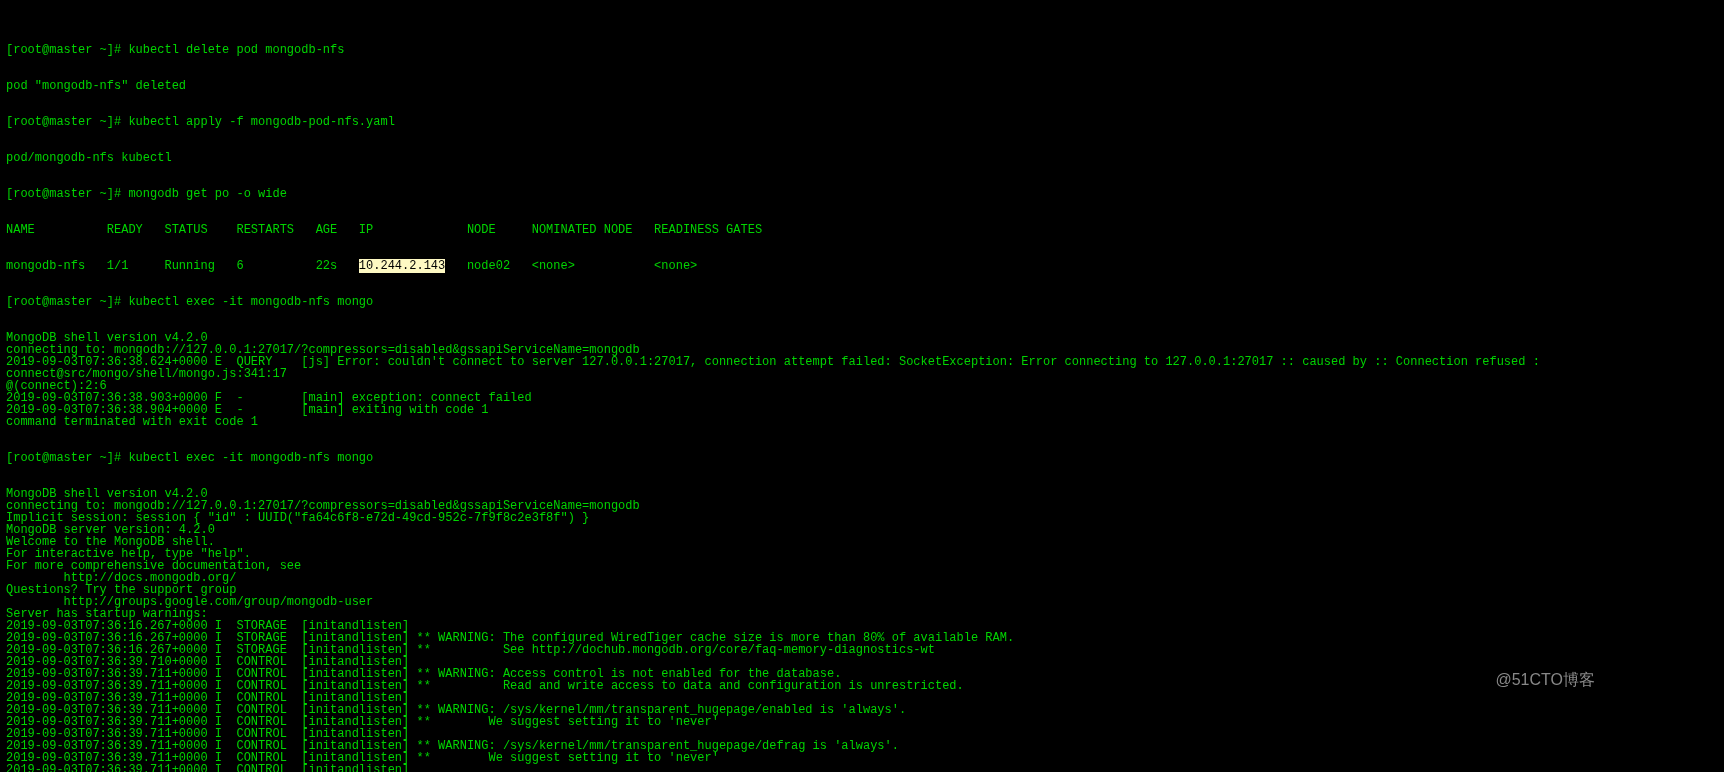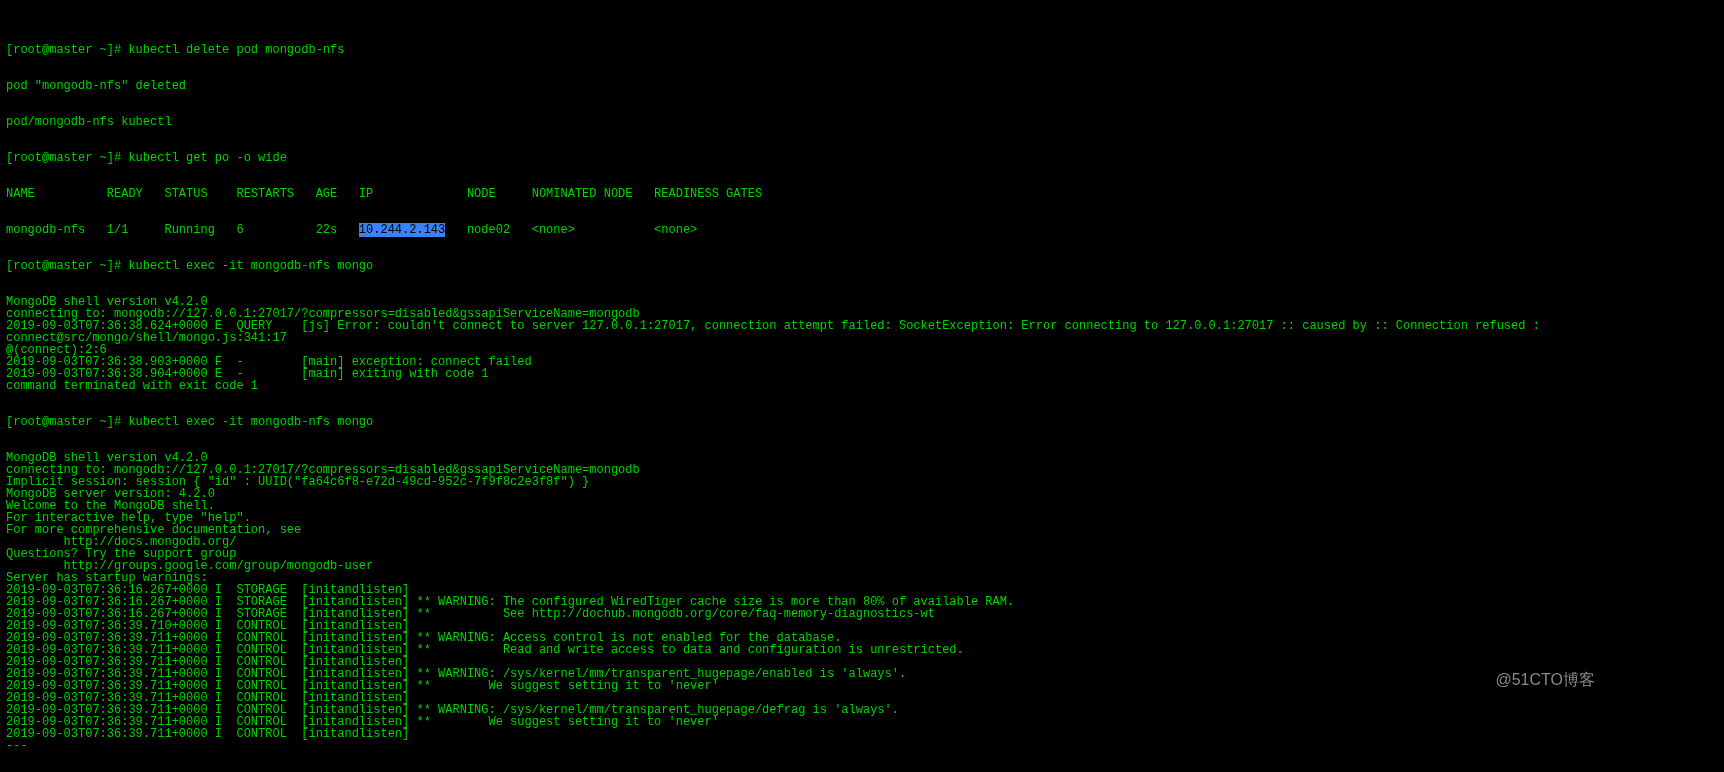--- a/index.html
+++ b/index.html
@@ -20,40 +20,41 @@
     padding: 20px 6px;
     white-space: pre;
     width: 1603px;
     height: 772px;
   }
   .line {
     min-height: 12px;
     white-space: pre;
   }
   .highlight {
-    background: #3b82f6;
+    background: #fef9c3;
     color: #000;
   }
   .watermark {
     position: absolute;
     right: 8px;
     bottom: 84px;
     color: #888;
     font-size: 16px;
     font-family: sans-serif;
   }
 </style>
 </head>
 <body>
 
 <div class="terminal">
   <div class="line"><span>[root@master ~]#</span> <span>kubectl delete pod mongodb-nfs</span></div>
   <div class="line">pod "mongodb-nfs" deleted</div>
+  <div class="line"><span>[root@master ~]#</span> <span>kubectl apply -f mongodb-pod-nfs.yaml</span></div>
   <div class="line">pod/mongodb-nfs kubectl</div>
-  <div class="line"><span>[root@master ~]#</span> <span>kubectl get po -o wide</span></div>
+  <div class="line"><span>[root@master ~]#</span> <span>mongodb get po -o wide</span></div>
   <div class="line">NAME          READY   STATUS    RESTARTS   AGE   IP             NODE     NOMINATED NODE   READINESS GATES</div>
   <div class="line"><span>mongodb-nfs   1/1     Running   6          22s   </span><span class="highlight">10.244.2.143</span><span>   node02   &lt;none&gt;           &lt;none&gt;</span></div>
   <div class="line"><span>[root@master ~]#</span> <span>kubectl exec -it mongodb-nfs mongo</span></div>
   <div id="mongo1-block"><div class="line">MongoDB shell version v4.2.0</div><div class="line">connecting to: mongodb://127.0.0.1:27017/?compressors=disabled&amp;gssapiServiceName=mongodb</div><div class="line">2019-09-03T07:36:38.624+0000 E  QUERY    [js] Error: couldn't connect to server 127.0.0.1:27017, connection attempt failed: SocketException: Error connecting to 127.0.0.1:27017 :: caused by :: Connection refused :</div><div class="line">connect@src/mongo/shell/mongo.js:341:17</div><div class="line">@(connect):2:6</div><div class="line">2019-09-03T07:36:38.903+0000 F  -        [main] exception: connect failed</div><div class="line">2019-09-03T07:36:38.904+0000 E  -        [main] exiting with code 1</div><div class="line">command terminated with exit code 1</div></div>
   <div class="line"><span>[root@master ~]#</span> <span>kubectl exec -it mongodb-nfs mongo</span></div>
   <div id="mongo2-block"><div class="line">MongoDB shell version v4.2.0</div><div class="line">connecting to: mongodb://127.0.0.1:27017/?compressors=disabled&amp;gssapiServiceName=mongodb</div><div class="line">Implicit session: session { "id" : UUID("fa64c6f8-e72d-49cd-952c-7f9f8c2e3f8f") }</div><div class="line">MongoDB server version: 4.2.0</div><div class="line">Welcome to the MongoDB shell.</div><div class="line">For interactive help, type "help".</div><div class="line">For more comprehensive documentation, see</div><div class="line">        http://docs.mongodb.org/</div><div class="line">Questions? Try the support group</div><div class="line">        http://groups.google.com/group/mongodb-user</div><div class="line">Server has startup warnings:</div><div class="line">2019-09-03T07:36:16.267+0000 I  STORAGE  [initandlisten]</div><div class="line">2019-09-03T07:36:16.267+0000 I  STORAGE  [initandlisten] ** WARNING: The configured WiredTiger cache size is more than 80% of available RAM.</div><div class="line">2019-09-03T07:36:16.267+0000 I  STORAGE  [initandlisten] **          See http://dochub.mongodb.org/core/faq-memory-diagnostics-wt</div><div class="line">2019-09-03T07:36:39.710+0000 I  CONTROL  [initandlisten]</div><div class="line">2019-09-03T07:36:39.711+0000 I  CONTROL  [initandlisten] ** WARNING: Access control is not enabled for the database.</div><div class="line">2019-09-03T07:36:39.711+0000 I  CONTROL  [initandlisten] **          Read and write access to data and configuration is unrestricted.</div><div class="line">2019-09-03T07:36:39.711+0000 I  CONTROL  [initandlisten]</div><div class="line">2019-09-03T07:36:39.711+0000 I  CONTROL  [initandlisten] ** WARNING: /sys/kernel/mm/transparent_hugepage/enabled is 'always'.</div><div class="line">2019-09-03T07:36:39.711+0000 I  CONTROL  [initandlisten] **        We suggest setting it to 'never'</div><div class="line">2019-09-03T07:36:39.711+0000 I  CONTROL  [initandlisten]</div><div class="line">2019-09-03T07:36:39.711+0000 I  CONTROL  [initandlisten] ** WARNING: /sys/kernel/mm/transparent_hugepage/defrag is 'always'.</div><div class="line">2019-09-03T07:36:39.711+0000 I  CONTROL  [initandlisten] **        We suggest setting it to 'never'</div><div class="line">2019-09-03T07:36:39.711+0000 I  CONTROL  [initandlisten]</div><div class="line">---</div></div>
   
   
   
   

